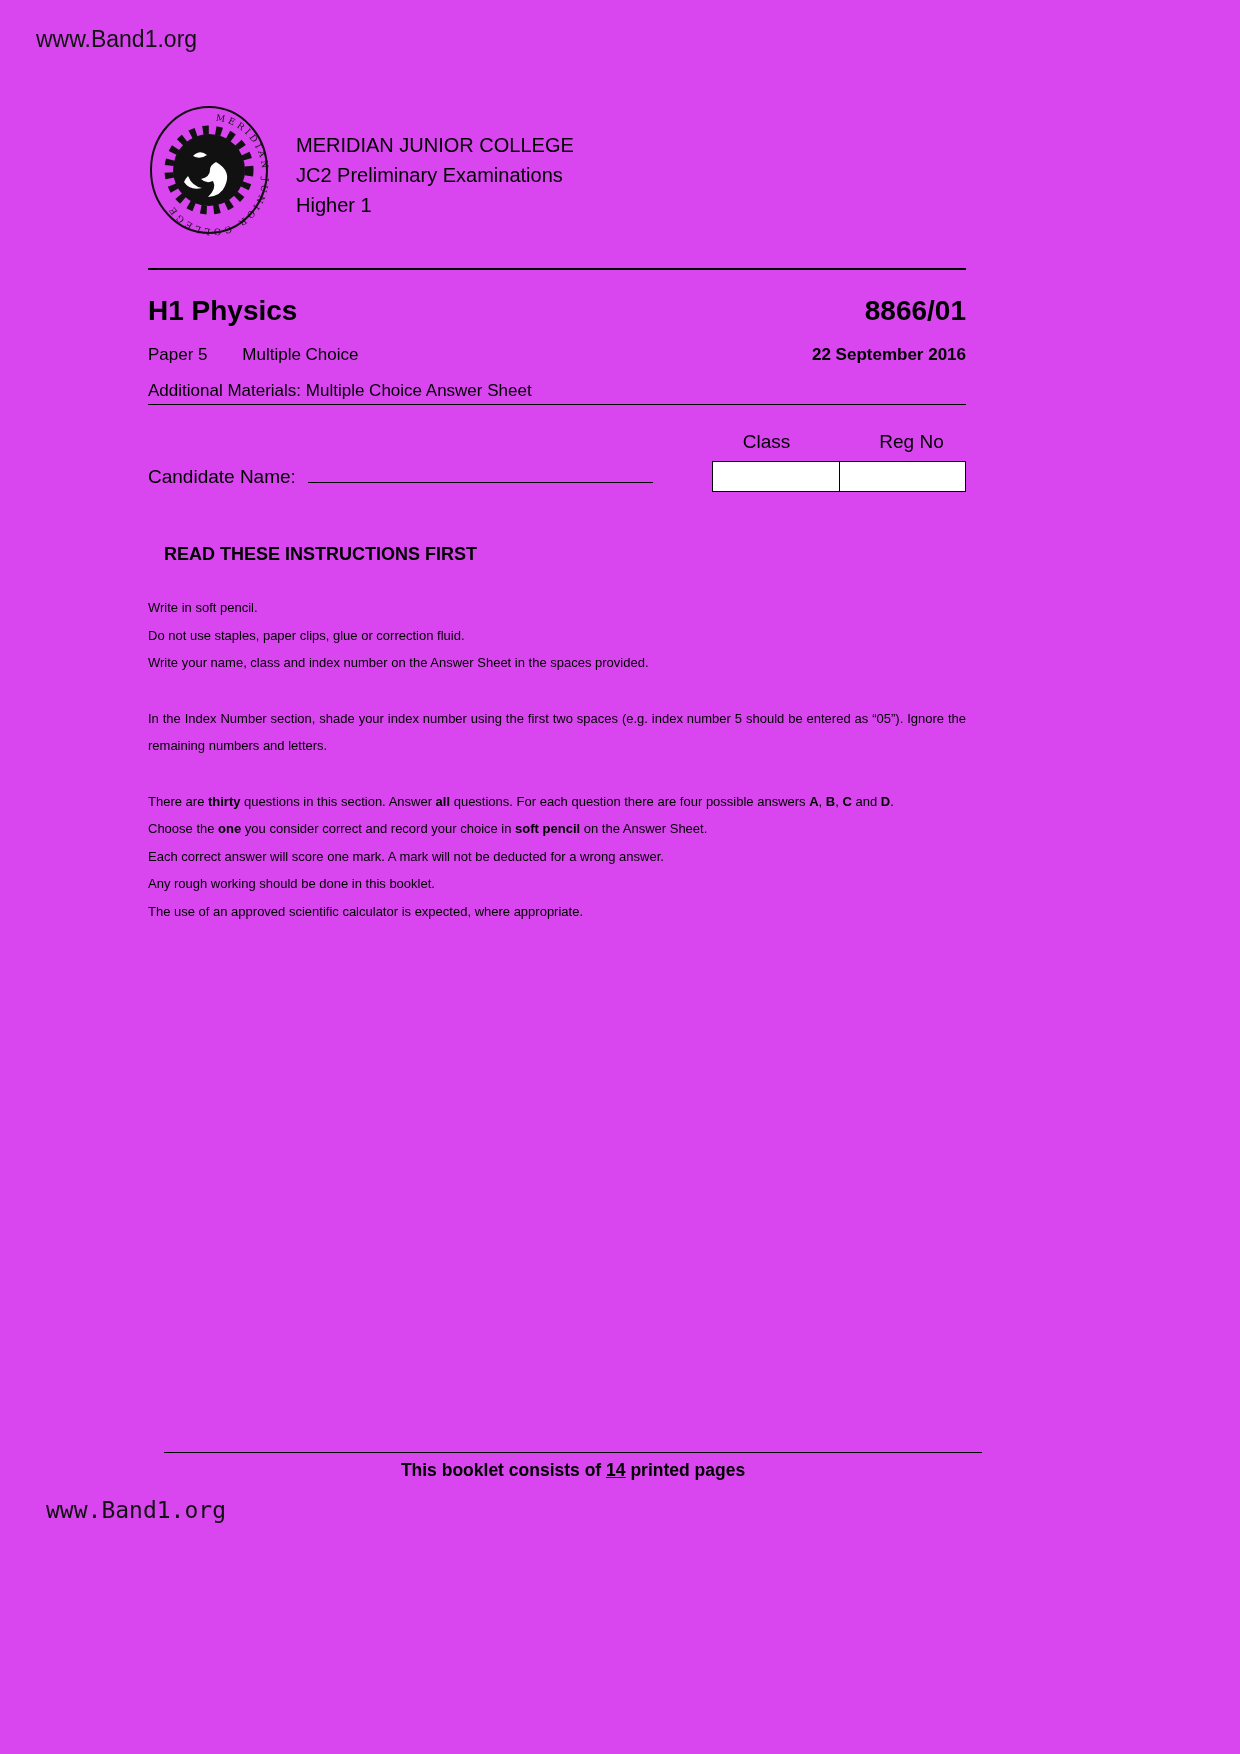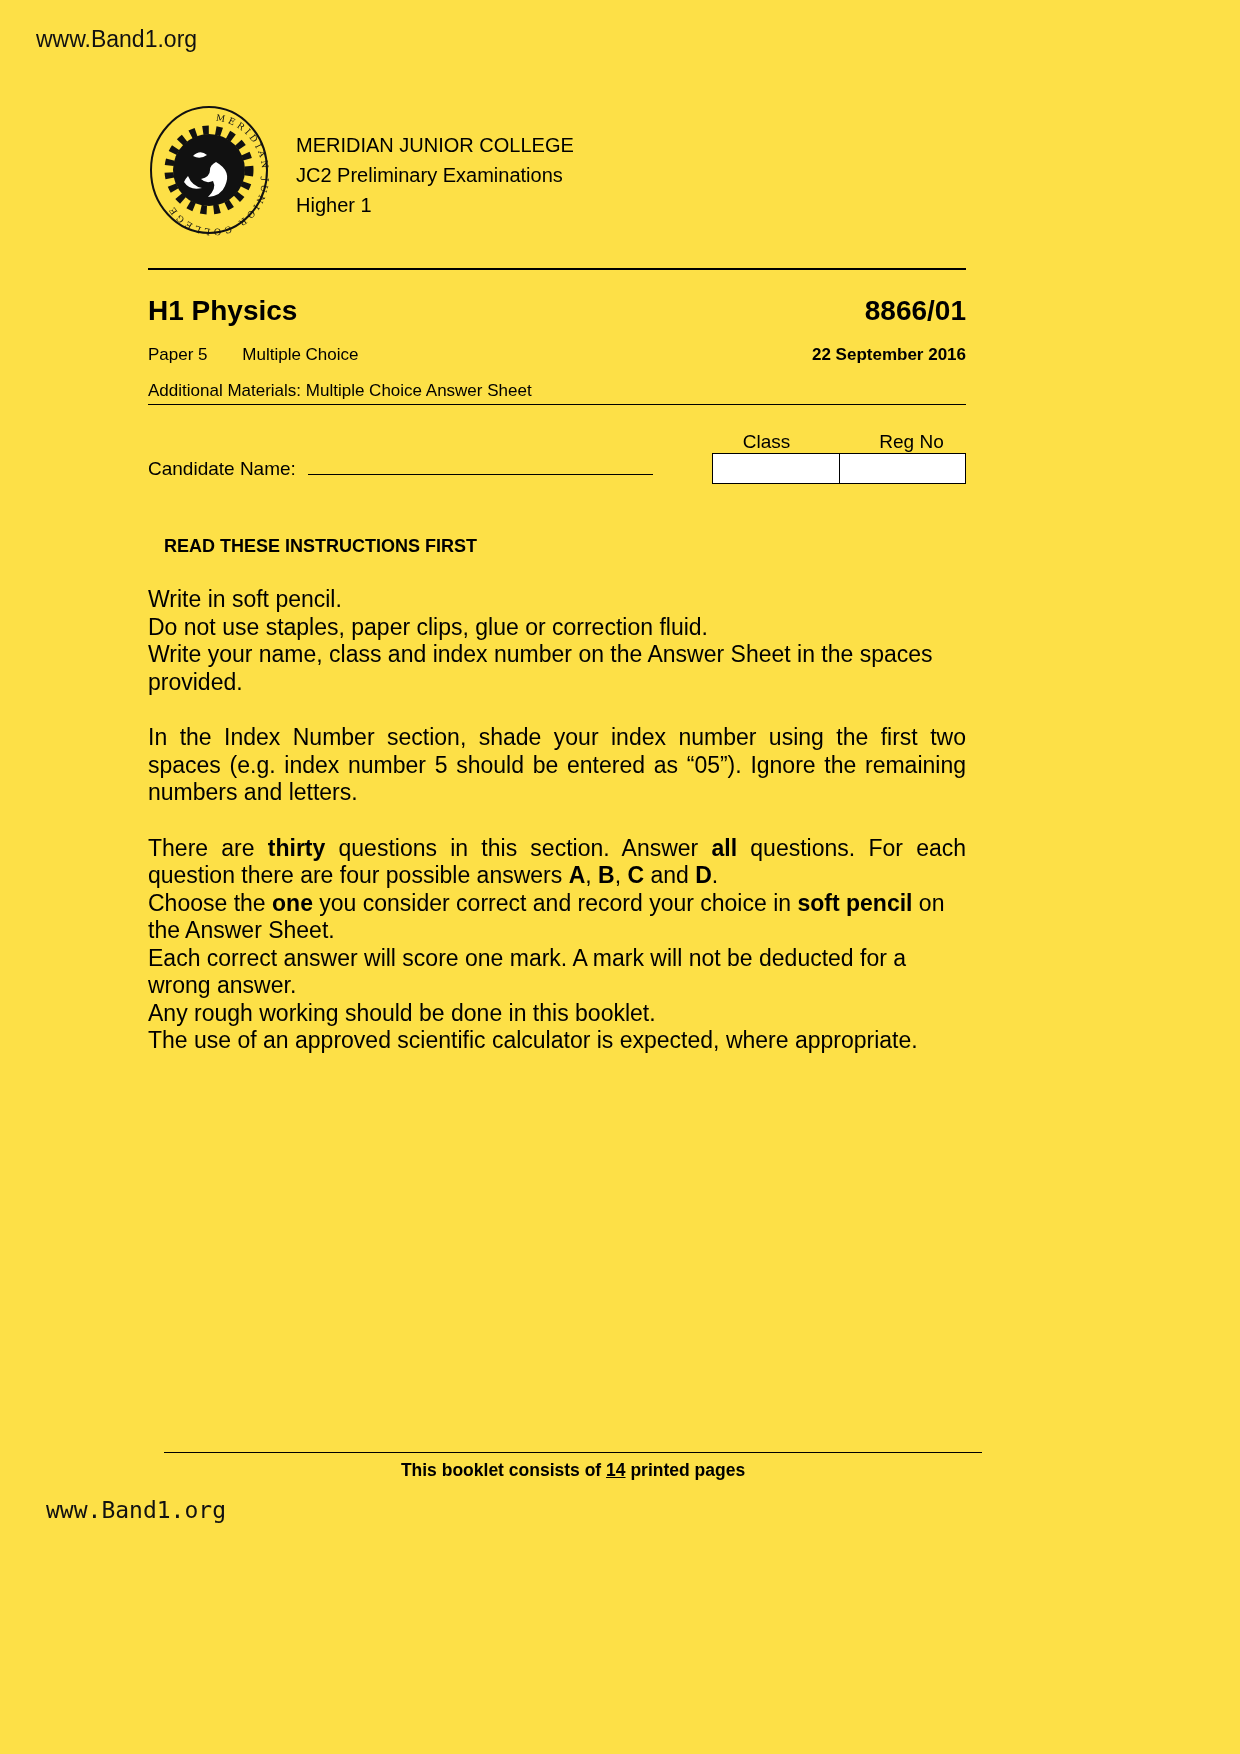--- a/index.html
+++ b/index.html
@@ -1,20 +1,20 @@
 <!DOCTYPE html>
 <html><head>
 <meta charset="utf-8">
 <style>
   html, body { margin: 0; padding: 0; background: #ffffff; }
   .page {
     position: relative;
     width: 1240px;
     height: 1754px;
-    background: #fde047;
+    background: #d946ef;
     color: #000000;
     font-family: "Liberation Sans", sans-serif;
     overflow: hidden;
   }
   .wm-top {
     position: absolute;
     left: 36px;
     top: 26px;
     font-size: 23px;
     color: #111;
@@ -95,40 +95,40 @@
   .cand-line {
     width: 345px;
     border-bottom: 1.5px solid #000;
     height: 14px;
     margin-left: 12px;
   }
   .cand-right { width: 254px; flex: 0 0 auto; }
   .cand-labels {
     display: flex;
     font-size: 19px;
-    margin-bottom: 0;
+    margin-bottom: 8px;
     gap: 36px;
   }
   .cand-labels div { flex: 1; text-align: center; }
   .cand-boxes { display: flex; height: 31px; }
   .cand-box {
     flex: 1;
     border: 1.5px solid #000;
     background: #fff;
   }
   .cand-box + .cand-box { border-left: none; }
   .instr-heading {
     margin-top: 50px;
     font-size: 18px;
     font-weight: bold;
     line-height: 24px;
     margin-left: 16px;
   }
   .para {
-    font-size: 23px;
+    font-size: 13px;
     line-height: 27.5px;
   }
   .mt-28 { margin-top: 28px; }
   .mt-52 { }
   .justify { text-align: justify; }
   .footer {
     position: absolute;
     left: 164px;
     top: 1452px;
     width: 818px;

